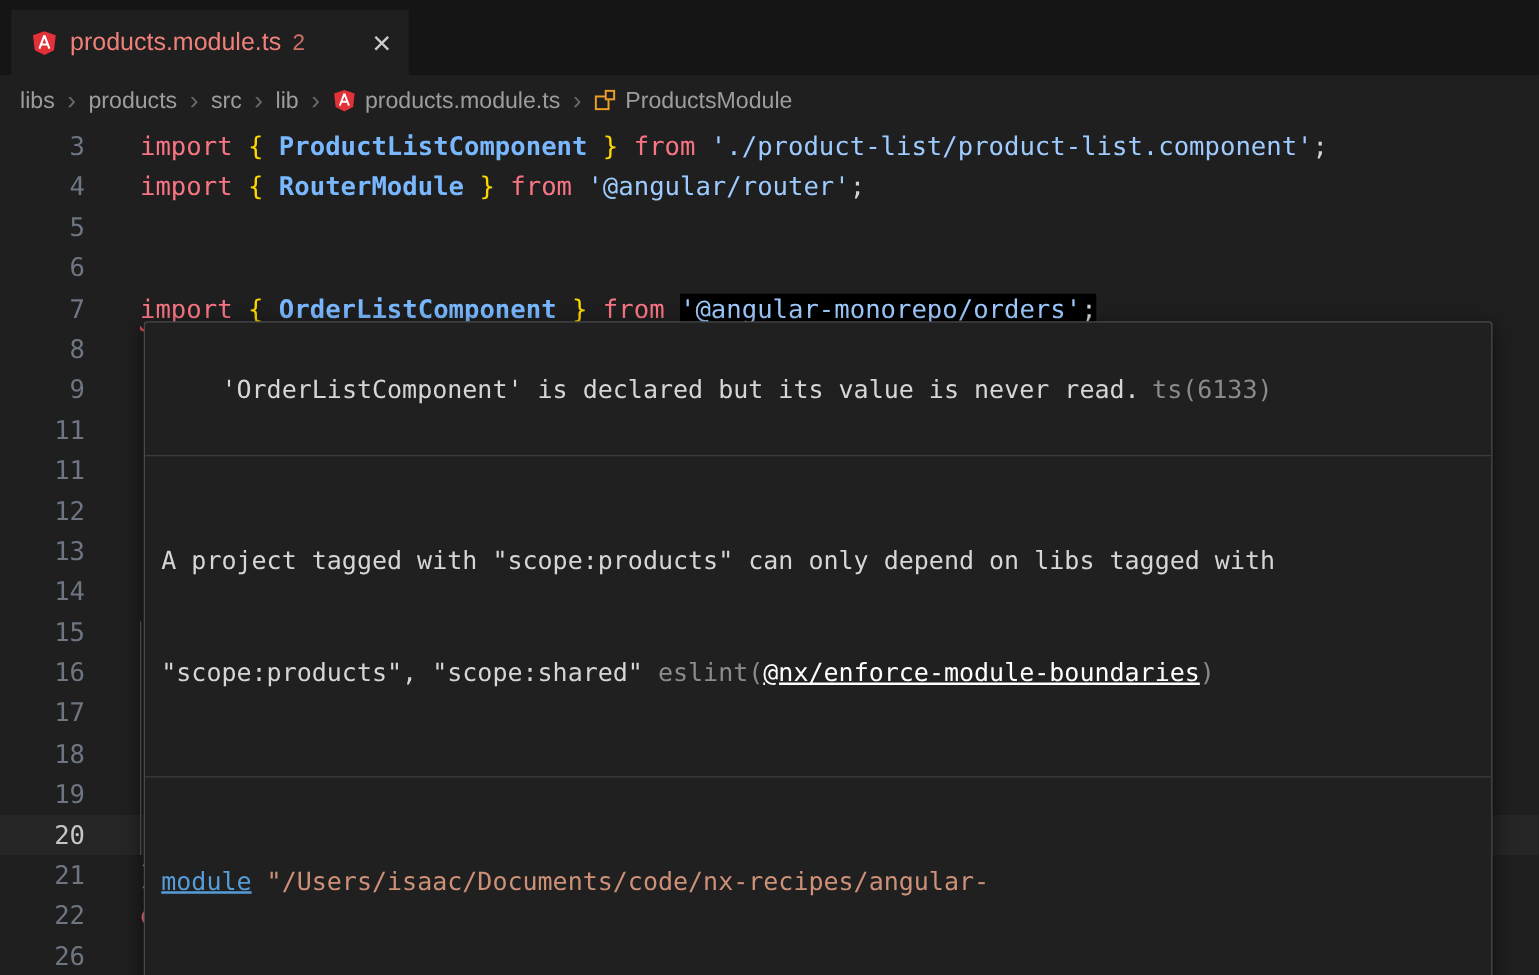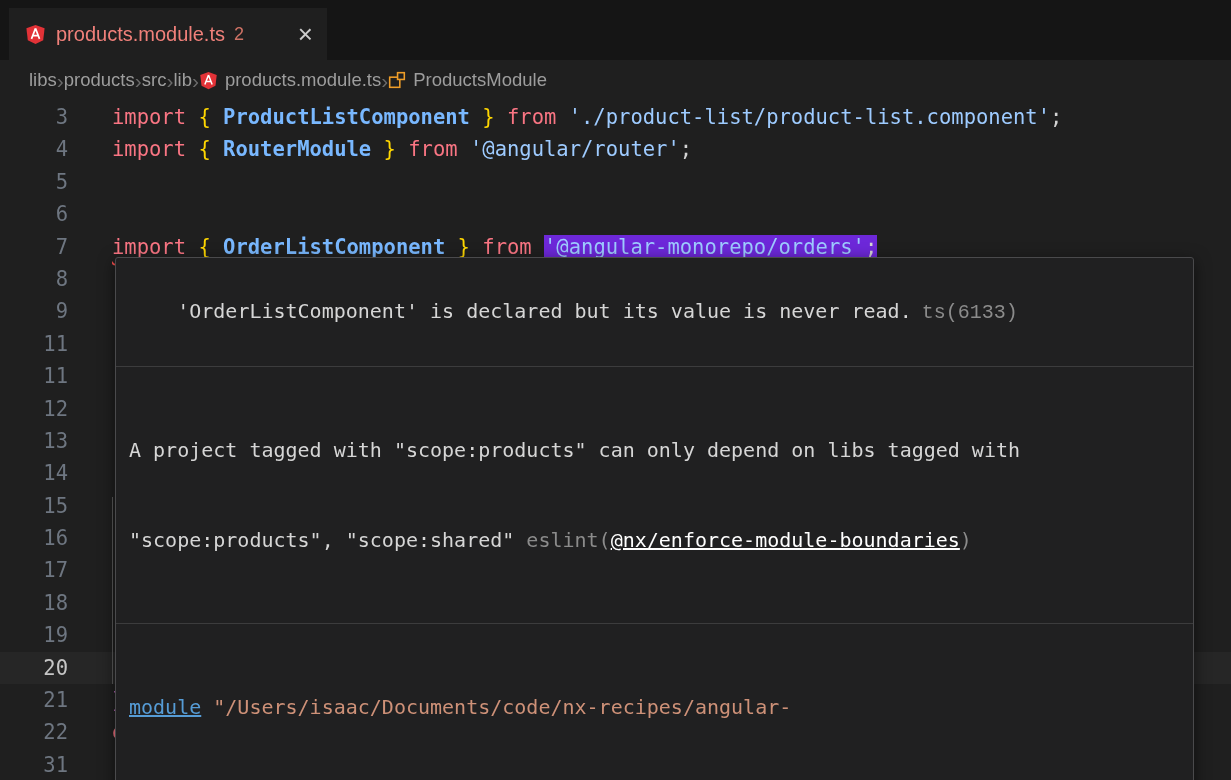--- a/index.html
+++ b/index.html
@@ -10,21 +10,21 @@
   .tabstrip { position:absolute; top:0; left:0; width:1231px; height:60px; background:#151515; }
   .tab { position:absolute; left:9px; top:8px; height:52px; width:318px; background:#1f1f1f;
          display:flex; align-items:center; padding:0 14px 0 16px; cursor:pointer; }
   .tab .icon { display:inline-flex; margin-right:10px; }
   .tab-title { color:#f0807a; font-size:20px; }
   .tab-badge { color:#ce7265; font-size:18px; margin-left:9px; }
   .tab-close { color:#cccccc; font-size:26px; margin-left:auto; line-height:1; cursor:pointer; }
 
   
   .breadcrumbs { position:absolute; top:60px; left:0; width:1231px; height:40px; background:#1f1f1f;
-                 display:flex; align-items:center; padding-left:29px; gap:0;
+                 display:flex; align-items:center; padding-left:16px; gap:10px;
                  color:#9d9d9d; font-size:18.5px; }
   .crumb { display:flex; align-items:center; gap:7px; cursor:pointer; white-space:nowrap; }
   .crumb-sep { color:#6a6a6a; font-size:21px; line-height:1; }
   .crumb .icon { display:inline-flex; }
 
   
   .editor { position:absolute; top:100px; left:0; width:1231px; height:680px;
             font-family:"DejaVu Sans Mono","Liberation Mono",monospace; font-size:20.5px; }
   .lines { position:absolute; top:1px; left:0; right:0; }
   .line { position:relative; height:32.4px; line-height:32.4px; white-space:pre; }
@@ -38,37 +38,37 @@
   .tok.key  { color:#9cdcfe; }
   .tok.str  { color:#9ecbff; }
   .tok.cmt  { color:#7ba05c; }
   .tok.pun  { color:#d4d4d4; }
   .tok.b1   { color:#ffd700; }
   .tok.b2   { color:#d670d6; }
   .tok.b3   { color:#179fff; }
   .tok.cls  { color:#7ee787; }
   .tok.emoji{ color:#fdd33c; }
   .tok.sq   { text-decoration:underline wavy #f14c4c; text-decoration-thickness:1.5px; text-underline-offset:5px; }
-  .tok.hl   { background:#6d28d9; }
+  .tok.hl   { background:#000000; }
   .tok.ul   { text-decoration:underline solid #9ecbff; text-underline-offset:5px; }
   .blame    { color:#6d747c; margin-left:82px; }
 
   .guide { position:absolute; width:1px; background:#3d3d3d; }
   .guide.active { background:#5a5a5a; }
 
   
   .hover-popup { position:absolute; left:115px; top:257px; width:1079px; z-index:20;
                  background:#202021; border:1px solid #4a4a4c; border-radius:3px;
                  box-shadow:0 4px 16px rgba(0,0,0,0.55);
                  font-family:"DejaVu Sans Mono","Liberation Mono",monospace;
                  font-size:20px; color:#d6d6d6; }
   .hv-sec { padding:8px 13px; line-height:30px; white-space:pre-wrap; }
   .hv-sec + .hv-sec, .hv-actions { border-top:1px solid #3c3c3d; }
   .muted { color:#8b8b8b; }
-  .muted.lead { margin-left:10px;font-family:Liberation Mono, monospace; }
+  .muted.lead { margin-left:10px; }
   .link { color:#ffffff; text-decoration:underline; cursor:pointer; }
   .kw2 { color:#569cd6;text-decoration:underline; }
   .str2 { color:#ce9178; }
 </style>
 </head>
 <body>
 
 <div class="tabstrip">
   <div class="tab">
     <span class="icon">
@@ -136,21 +136,21 @@
       <div class="line"><span class="num">13</span><span class="content"></span></div>
       <div class="line"><span class="num">14</span><span class="content"></span></div>
       <div class="line"><span class="num">15</span><span class="content"><span class="tok">        </span><span class="tok key">component</span><span class="tok pun">:</span><span class="tok"> </span><span class="tok comp">ProductListComponent</span><span class="tok pun">,</span></span></div>
       <div class="line"><span class="num">16</span><span class="content"><span class="tok">      </span><span class="tok b3">}</span><span class="tok pun">,</span></span></div>
       <div class="line"><span class="num">17</span><span class="content"><span class="tok">    </span><span class="tok b2">]</span><span class="tok b1">)</span><span class="tok pun">,</span></span></div>
       <div class="line"><span class="num">18</span><span class="content"><span class="tok">  </span><span class="tok b3">]</span><span class="tok pun">,</span></span></div>
       <div class="line"><span class="num">19</span><span class="content"><span class="tok">  </span><span class="tok key">declarations</span><span class="tok pun">:</span><span class="tok"> </span><span class="tok b3">[</span><span class="tok comp">ProductListComponent</span><span class="tok b3">]</span><span class="tok pun">,</span></span></div>
       <div class="line current"><span class="num">20</span><span class="content"><span class="tok">  </span><span class="tok key">exports</span><span class="tok pun">:</span><span class="tok"> </span><span class="tok b3">[</span><span class="tok comp">ProductListComponent</span><span class="tok b3">]</span><span class="tok pun">,</span><span class="blame">You, 2 minutes ago • Fix Angular monorepo</span></span></div>
       <div class="line"><span class="num">21</span><span class="content"><span class="tok b2">}</span><span class="tok b1">)</span></span></div>
       <div class="line"><span class="num">22</span><span class="content"><span class="tok kw">export</span><span class="tok"> </span><span class="tok kw">class</span><span class="tok"> </span><span class="tok cls">ProductsModule</span><span class="tok"> </span><span class="tok b1">{}</span></span></div>
-      <div class="line"><span class="num">31</span><span class="content"></span></div>
+      <div class="line"><span class="num">26</span><span class="content"></span></div>
     </div>
   <div class="guide active" style="left:112px; top:397px; height:187px;"></div>
   <div class="guide" style="left:137px; top:397px; height:90px;"></div>
   <div class="guide" style="left:161px; top:397px; height:58px;"></div>
   <div class="guide" style="left:186px; top:397px; height:25px;"></div>
 </div>
 
 <div class="hover-popup">
   <div class="hv-sec">
     <span>'OrderListComponent' is declared but its value is never read.</span><span class="muted lead">ts(6133)</span>

